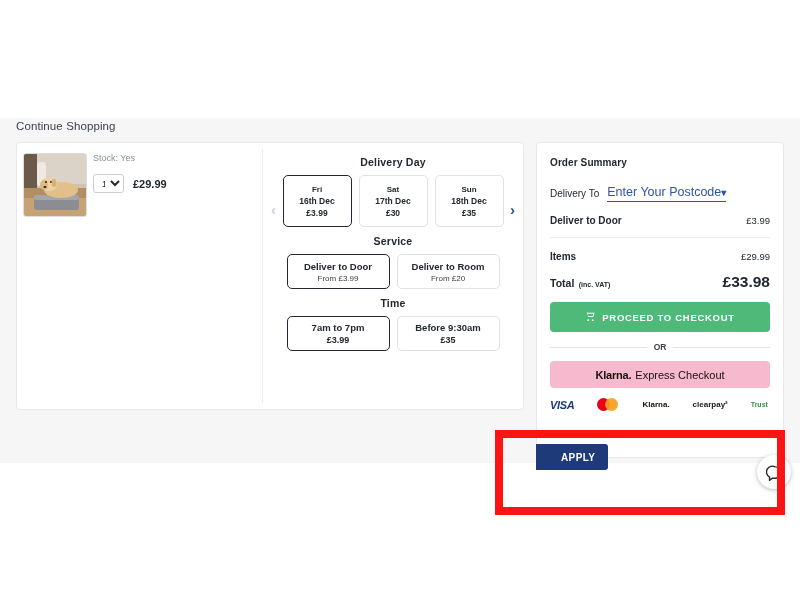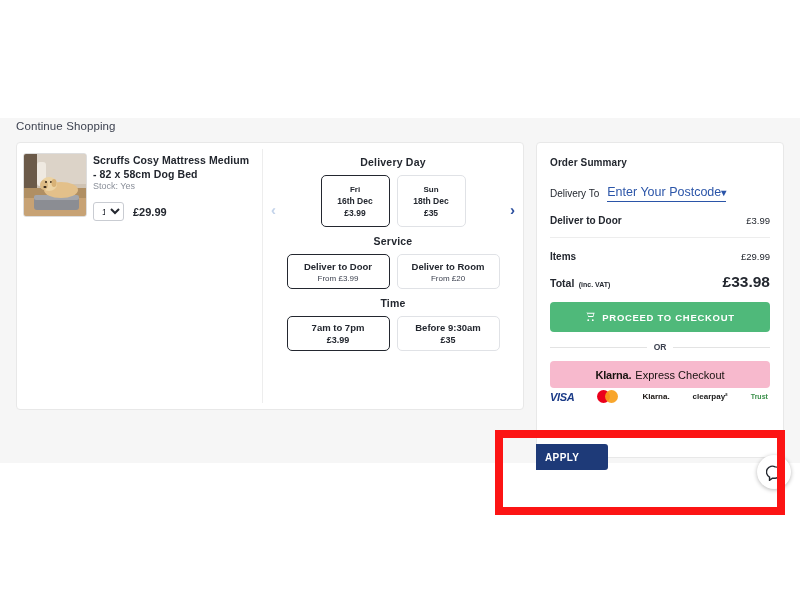--- a/index.html
+++ b/index.html
@@ -112,21 +112,21 @@
   .or-row { display:flex; align-items:center; gap:7px; margin-top:10px; }
   .or-line { flex:1; height:1px; background:#e3e3e3; }
   .or-txt { font-size:8.5px; font-weight:bold; color:#3d4250; }
   .klarna-btn {
     margin-top:9px; height:27px; border-radius:4px; background:#f7b9cd;
     display:flex; align-items:center; justify-content:center; gap:4px;
     cursor:pointer;
   }
   .klarna-brand { font-size:11px; font-weight:bold; color:#17120f; letter-spacing:-.2px; }
   .klarna-txt { font-size:11px; color:#17120f; }
-  .pay-icons { display:flex; align-items:center; gap:23px; margin-top:2px; justify-content:flex-start; }
+  .pay-icons { display:flex; align-items:center; gap:23px; margin-top:10px; justify-content:flex-start; }
   .pay { height:13px; display:flex; align-items:center; }
   .visa { font-size:11px; font-weight:bold; color:#1a3a87; font-style:italic; letter-spacing:-.3px; }
   .mc { position:relative; width:22px; height:13px; }
   .mc i { position:absolute; top:0; width:13px; height:13px; border-radius:50%; display:block; }
   .mc .r { left:0; background:#eb001b; }
   .mc .y { left:8px; background:#f79e1b; opacity:.92; }
   .klsm { font-size:8px; font-weight:bold; color:#17120f; }
   .clearpay { font-size:8px; font-weight:bold; color:#1a1a1a; }
   .trust { font-size:7px; font-weight:bold; color:#3a8f4a; }
 
@@ -137,21 +137,21 @@
   }
   .promo-input {
     width:176px; height:26px; border:1px solid #d7d9dd; border-radius:3px 0 0 3px;
     background:#fff; box-sizing:border-box; padding:0 8px;
     font-size:9.5px; color:#23272f; font-family:"Liberation Sans", sans-serif;
   }
   .promo-input::placeholder { color:#a8acb3; }
   .apply-btn {
     height:26px; width:72px; background:#1e3a78; border-radius:0 3px 3px 0;
     display:flex; align-items:center; justify-content:flex-start;
-    padding-left:9px; box-sizing:border-box; cursor:pointer; overflow:hidden;
+    padding-left:25px; box-sizing:border-box; cursor:pointer; overflow:hidden;
   }
   .apply-lbl { font-size:10px; font-weight:bold; color:#fff; letter-spacing:.4px; white-space:nowrap; }
   .white-strip {
     position:absolute; left:536px; top:420px; width:248px; height:18px;
     background:#fff; border:1px solid #e8e8e8; border-top:none; box-sizing:border-box;
   }
   .bottom-white { position:absolute; left:0; top:463px; width:800px; height:137px; background:#fff; }
 
   
   .chat-widget {
@@ -191,21 +191,20 @@
           <ellipse cx="37" cy="36" rx="17" ry="8" fill="#e3c08a"></ellipse>
           <ellipse cx="25" cy="30" rx="8" ry="7" fill="#ecd3a4"></ellipse>
           <ellipse cx="20" cy="31" rx="4" ry="5" fill="#dcbb85"></ellipse>
           <circle cx="22" cy="28" r="1.1" fill="#3a2a18"></circle>
           <circle cx="27" cy="28" r="1.1" fill="#3a2a18"></circle>
           <ellipse cx="21" cy="33" rx="1.6" ry="1.1" fill="#2b1e12"></ellipse>
           <ellipse cx="30" cy="29" rx="2.5" ry="4" fill="#d8b277"></ellipse>
         </svg>
       </div>
       <div class="item-text">
-        <div class="item-title">Scruffs Cosy Mattress Medium - 82 x 58cm Dog Bed</div>
         <div class="item-stock">Stock: Yes</div>
         <div class="qty-row">
           <select class="qty-select">
             <option>1</option>
           </select>
           <div class="item-price">£29.99</div>
         </div>
       </div>
     </div>
 
@@ -214,20 +213,25 @@
     <div class="delivery-col">
       <div class="chev-nav chev-left">‹</div>
       <div class="chev-nav chev-right">›</div>
 
       <div class="sec-label">Delivery Day</div>
       <div class="opt-row">
         <div class="opt day-opt sel">
           <div class="l1">Fri</div>
           <div class="l2">16th Dec</div>
           <div class="l3">£3.99</div>
+        </div>
+        <div class="opt day-opt">
+          <div class="l1">Sat</div>
+          <div class="l2">17th Dec</div>
+          <div class="l3">£30</div>
         </div>
         <div class="opt day-opt">
           <div class="l1">Sun</div>
           <div class="l2">18th Dec</div>
           <div class="l3">£35</div>
         </div>
       </div>
 
       <div class="sec-label">Service</div>
       <div class="opt-row">

